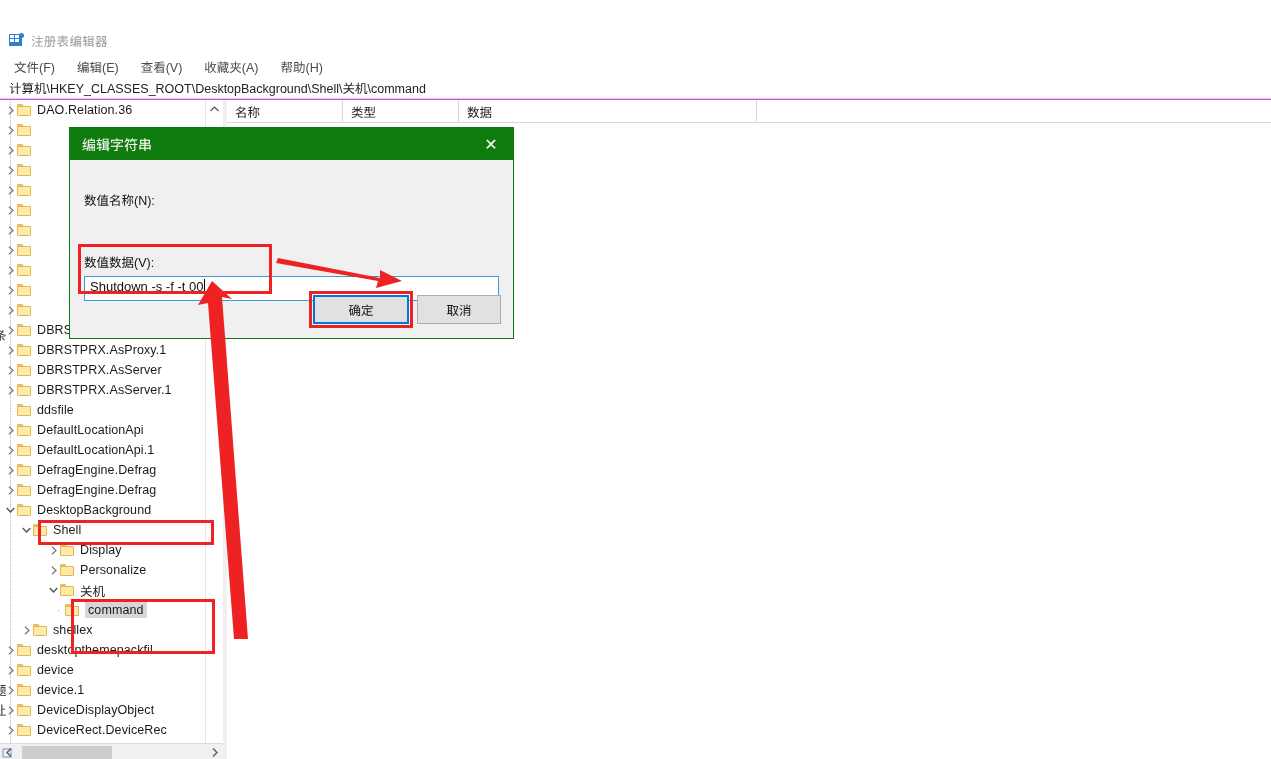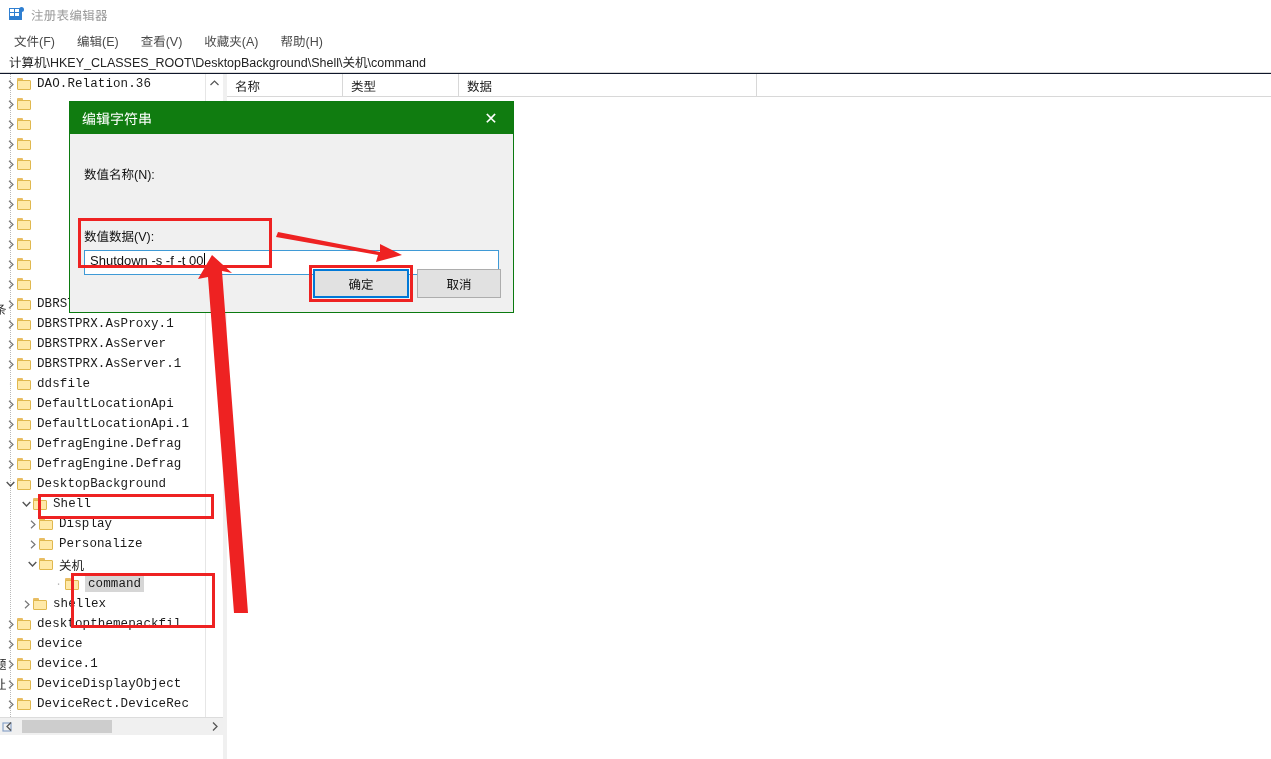--- a/index.html
+++ b/index.html
@@ -4,21 +4,21 @@
 <title>注册表编辑器</title>
 <style>
   html,body{margin:0;padding:0;}
   body{
     width:1271px;height:759px;
     background:#ffffff;
     font-family:"Liberation Sans","DejaVu Sans",sans-serif;
     font-size:13px;color:#000;
     overflow:hidden;position:relative;
   }
-  .app{position:absolute;inset:0;background:#0f172a;}
+  .app{position:absolute;inset:0;background:#d946ef;margin-top:26px;}
 
   
   .titlebar{
     position:absolute;left:0;top:0;width:1271px;height:29px;
     background:#ffffff;border-bottom:1px solid #ffffff;
     display:flex;align-items:center;gap:7px;padding-left:9px;box-sizing:border-box;
   }
   .regicon{width:15px;height:14px;position:relative;flex:0 0 auto;}
   .regicon .base{position:absolute;left:0;top:1px;width:13px;height:12px;background:#2f7fd1;}
   .regicon .g1{position:absolute;left:1px;top:2px;width:4px;height:3px;background:#fff;}
@@ -47,32 +47,32 @@
   .content{position:absolute;left:0;top:74px;width:1271px;height:685px;background:#fff;}
 
   .treepane{
     position:absolute;left:0;top:0;width:223px;height:661px;
     background:#fff;border-right:1px solid #b5b5b5;overflow:hidden;
   }
   .splitter{position:absolute;left:223px;top:0;width:4px;height:685px;background:#f0f0f0;}
   .listpane{position:absolute;left:227px;top:0;width:1044px;height:685px;background:#fff;}
 
   
-  .tree{position:absolute;left:0;top:0;width:210px;font-family:Liberation Mono, monospace;}
+  .tree{position:absolute;left:0;top:0;width:210px;}
   .trow{height:20px;display:flex;align-items:center;white-space:nowrap;position:relative;}
   .twist{width:13px;height:20px;display:flex;align-items:center;justify-content:center;flex:0 0 auto;color:#707070;font-size:9px;}
   .twist svg{display:block;}
   .folder{width:15px;height:12px;position:relative;flex:0 0 auto;margin-right:5px;}
   .folder .tab{position:absolute;left:0;top:0;width:6px;height:2.5px;background:#e8bd63;border-radius:1px 1px 0 0;}
   .folder .body{position:absolute;left:0;top:2px;width:14px;height:10px;background:#ffe9a8;border:1px solid #e0b84f;box-sizing:border-box;border-radius:0 1px 1px 1px;}
   .tlabel{font-size:12.5px;color:#1a1a1a;letter-spacing:.1px;}
   .trow.selected .tlabel{background:#d6d6d6;padding:1px 3px;}
   .indent1{padding-left:4px;}
   .indent2{padding-left:20px;}
-  .indent3{padding-left:26px;}
+  .indent3{padding-left:47px;}
   .indent4{padding-left:52px;}
   .dotline{position:absolute;left:10px;top:0;bottom:0;width:1px;
      background-image:linear-gradient(to bottom,#b9b9b9 1px,transparent 1px);
      background-size:1px 2px;}
 
   
   .clipfrag{position:absolute;left:-6px;font-size:12.5px;color:#222;white-space:nowrap;}
 
   
   .vscroll{position:absolute;right:0;top:0;width:17px;height:661px;background:#fff;border-left:1px solid #e6e6e6;}

